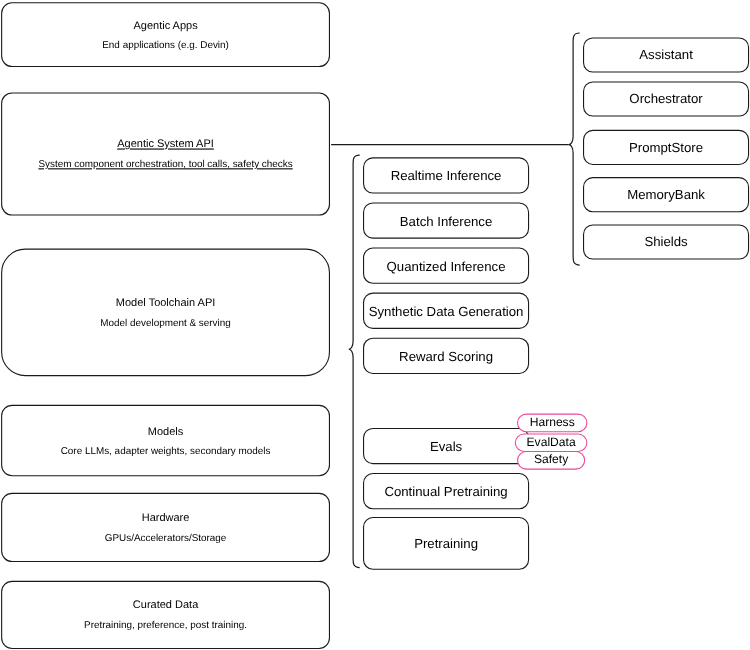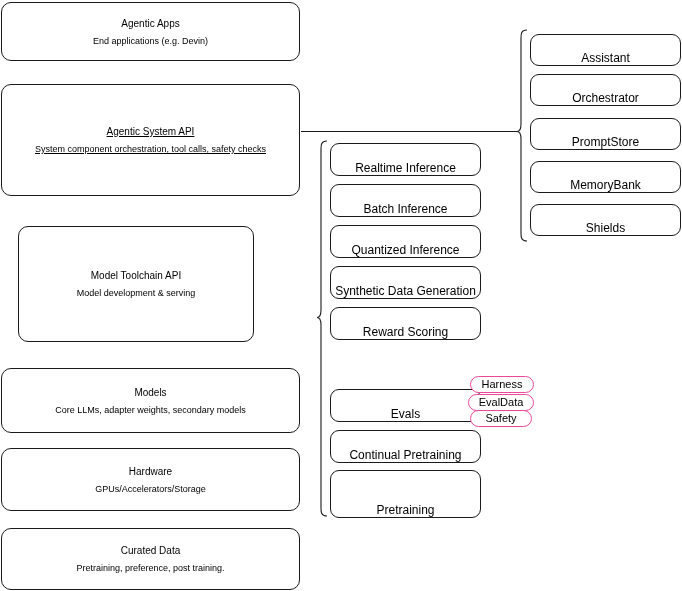--- a/index.html
+++ b/index.html
@@ -44,21 +44,21 @@
     margin-top: 3px;
     color: #000;
   }
   .pillbox {
     position: absolute;
     box-sizing: border-box;
     border: 1px solid #1a1a1a;
     border-radius: 9px;
     background: #ffffff;
     display: flex;
-    align-items: flex-end;
+    align-items: center;
     justify-content: center;
     font-size: 12px;
     line-height: 14px;
     color: #000;
   }
   .tag {
     position: absolute;
     box-sizing: border-box;
     border: 1px solid #ec4899;
     border-radius: 11px;
@@ -93,21 +93,21 @@
   <div class="node" style="left:1px; top:2px; width:299px; height:59px;">
     <div class="layer-title">Agentic Apps</div>
     <div class="layer-sub">End applications (e.g. Devin)</div>
   </div>
 
   <div class="node" style="left:1px; top:84px; width:299px; height:112px;text-decoration:underline;">
     <div class="layer-title">Agentic System API</div>
     <div class="layer-sub">System component orchestration, tool calls, safety checks</div>
   </div>
 
-  <div class="node" style="left:18px; top:226px; width:236px; height:116px;">
+  <div class="node" style="left:1px; top:226px; width:299px; height:116px;border-radius:22px;">
     <div class="layer-title">Model Toolchain API</div>
     <div class="layer-sub">Model development &amp; serving</div>
   </div>
 
   <div class="node" style="left:1px; top:368px; width:299px; height:65px;">
     <div class="layer-title">Models</div>
     <div class="layer-sub">Core LLMs, adapter weights, secondary models</div>
   </div>
 
   <div class="node" style="left:1px; top:448px; width:299px; height:63px;">

